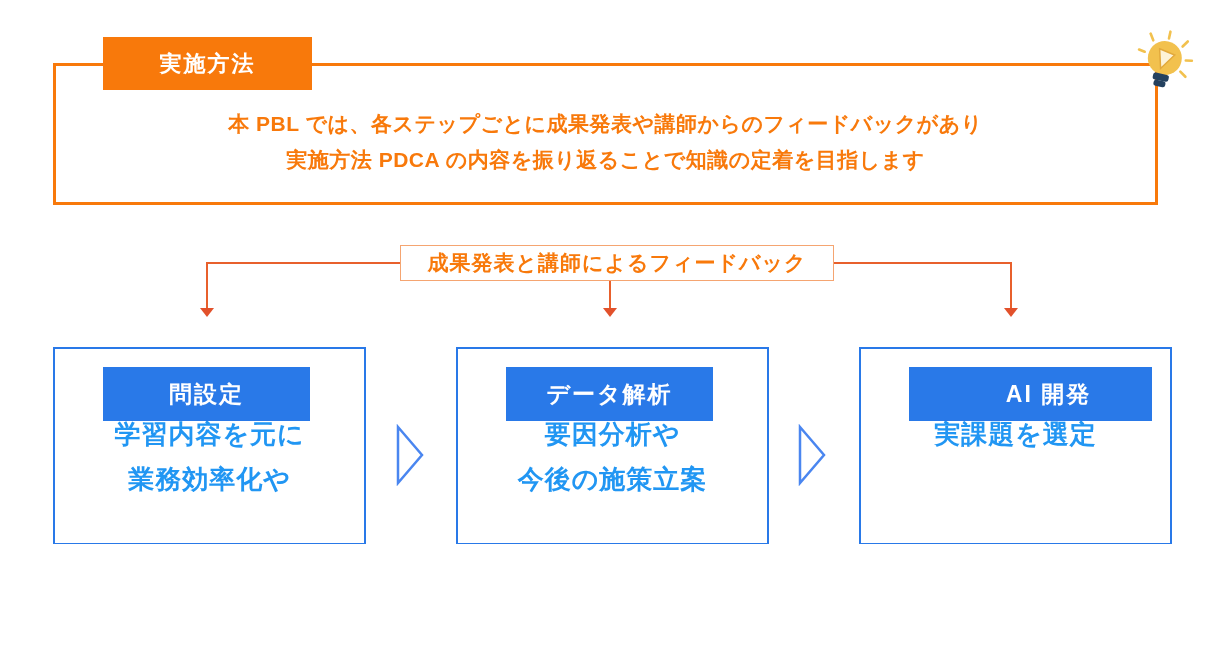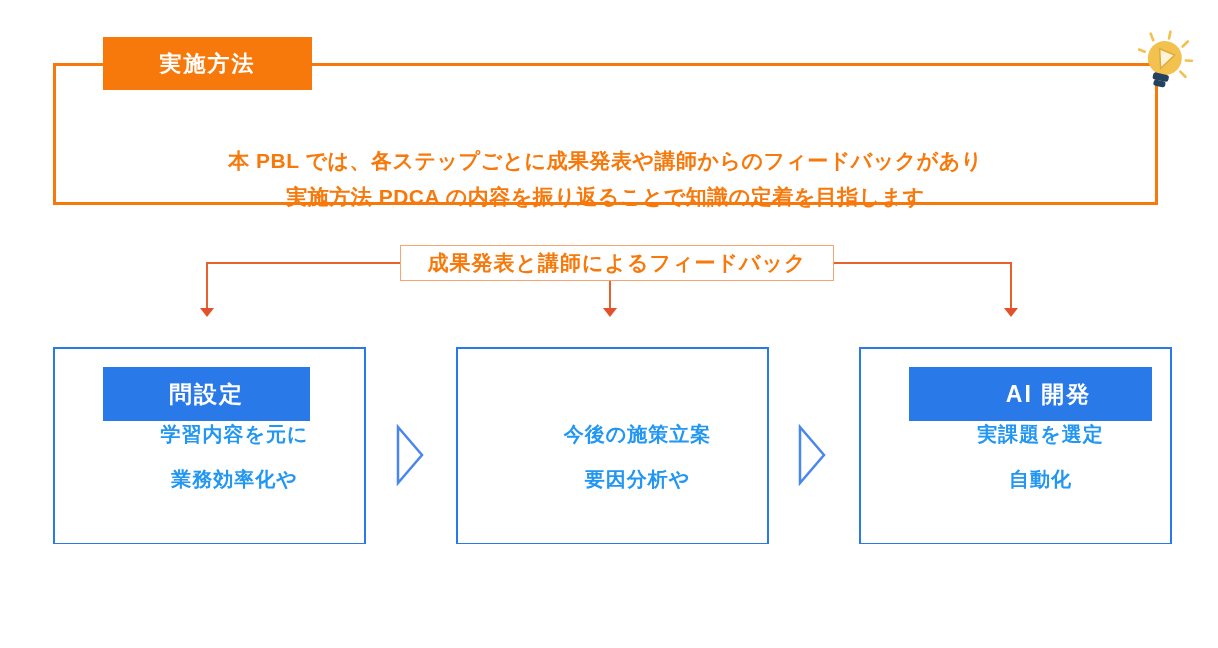--- a/index.html
+++ b/index.html
@@ -35,21 +35,20 @@
     background:var(--orange);
     color:#ffffff;font-size:22px;letter-spacing:2px;
     display:flex;align-items:center;justify-content:center;
     z-index:3;
   }
   .desc{
     position:absolute;left:53px;top:106px;width:1105px;
     text-align:center;color:var(--orange);
     font-size:21px;line-height:36px;letter-spacing:0.5px;
     z-index:2;
-    margin-top:37px;
   }
   .bulb{
     position:absolute;left:1128px;top:28px;width:72px;height:80px;z-index:4;
   }
   
   .label-box{
     position:absolute;left:400px;top:245px;width:434px;height:36px;
     border:1px solid var(--orange-light-border);
     box-sizing:border-box;background:#ffffff;
     color:var(--orange);font-size:21px;letter-spacing:1px;
@@ -74,23 +73,22 @@
     position:absolute;top:320px;width:207px;height:54px;
     background:var(--blue-header);
     color:#ffffff;font-size:23px;letter-spacing:2px;
     display:flex;align-items:center;justify-content:center;
     z-index:3;
     margin-top:47px;
   }
   .step-text{
     position:absolute;top:412px;width:313px;
     text-align:center;color:var(--blue-text);
-    font-size:20px;line-height:45px;letter-spacing:1px;
+    font-size:26px;line-height:45px;letter-spacing:1px;
     z-index:2;
-    margin-left:25px;
   }
   .chevron{position:absolute;top:424px;width:32px;height:62px;z-index:2;}
 </style>
 </head>
 <body>
 
 <div class="canvas">
 
   <div class="outer-box"></div>
   <div class="title-box">実施方法</div>
@@ -138,31 +136,31 @@
     <div>業務効率化や</div>
   </div>
 
   <div class="chevron" style="left:394px;">
     <svg width="32" height="62" viewBox="0 0 32 62">
       <polygon points="4,3 28,31 4,59" fill="#ffffff" stroke="#4A86F0" stroke-width="2.5" stroke-linejoin="miter"></polygon>
     </svg>
   </div>
 
   <div class="step-body" style="left:456px;"></div>
+  <div class="step-header" style="left:506px;">データ解析</div>
   <div class="step-text" style="left:456px;">
+    <div>要因分析や</div>
     <div>今後の施策立案</div>
-    <div>要因分析や</div>
   </div>
 
   <div class="chevron" style="left:796px;">
     <svg width="32" height="62" viewBox="0 0 32 62">
       <polygon points="4,3 28,31 4,59" fill="#ffffff" stroke="#4A86F0" stroke-width="2.5" stroke-linejoin="miter"></polygon>
     </svg>
   </div>
 
   <div class="step-body" style="left:859px;"></div>
   <div class="step-header" style="left:909px;padding-left:36px;">AI 開発</div>
   <div class="step-text" style="left:859px;">
     <div>実課題を選定</div>
-    <div>自動化</div>
   </div>
 
 </div>
 
 </body></html>

